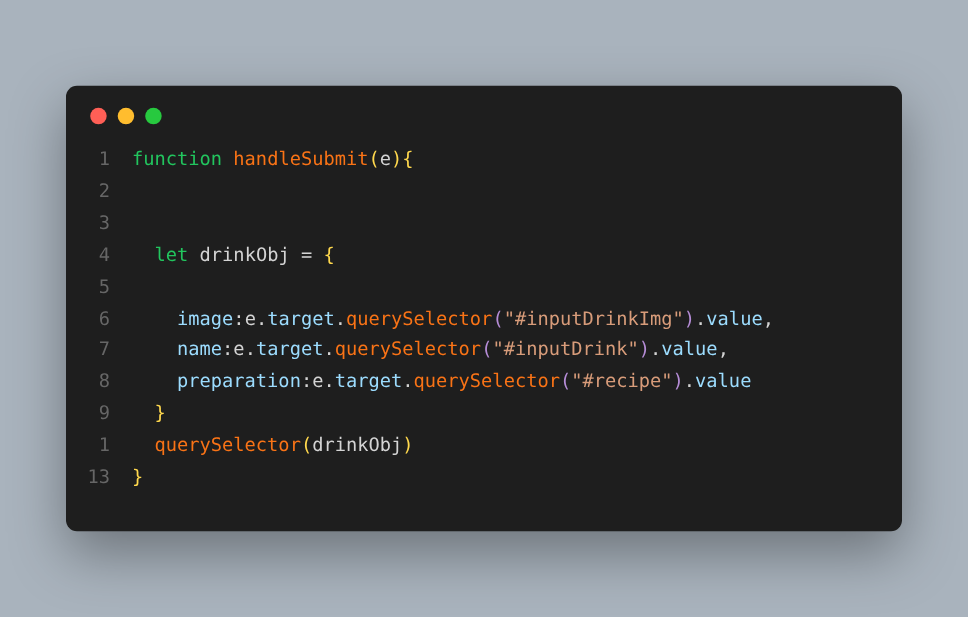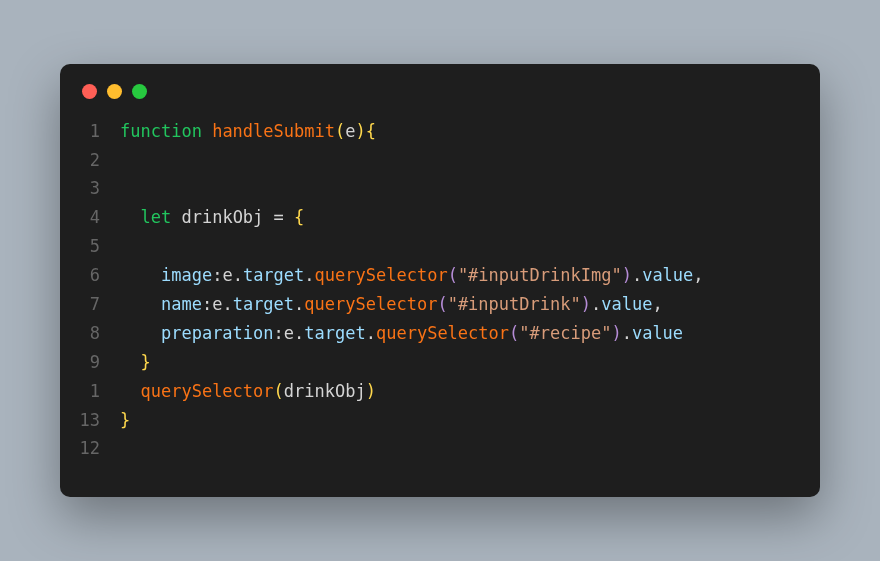--- a/index.html
+++ b/index.html
@@ -109,18 +109,14 @@
         <span class="code"><span class="tok-punct">  </span><span class="tok-brace">}</span></span>
       </div>
       <div class="line">
         <span class="gutter">1</span>
         <span class="code"><span class="tok-punct">  </span><span class="tok-fn">querySelector</span><span class="tok-brace">(</span><span class="tok-id">drinkObj</span><span class="tok-brace">)</span></span>
       </div>
       <div class="line">
         <span class="gutter">13</span>
         <span class="code"><span class="tok-brace">}</span></span>
       </div>
-      <div class="line">
-        <span class="gutter">12</span>
-        <span class="code"><span class="tok-punct"></span></span>
-      </div>
     </div>
 </div>
 
 </body></html>

